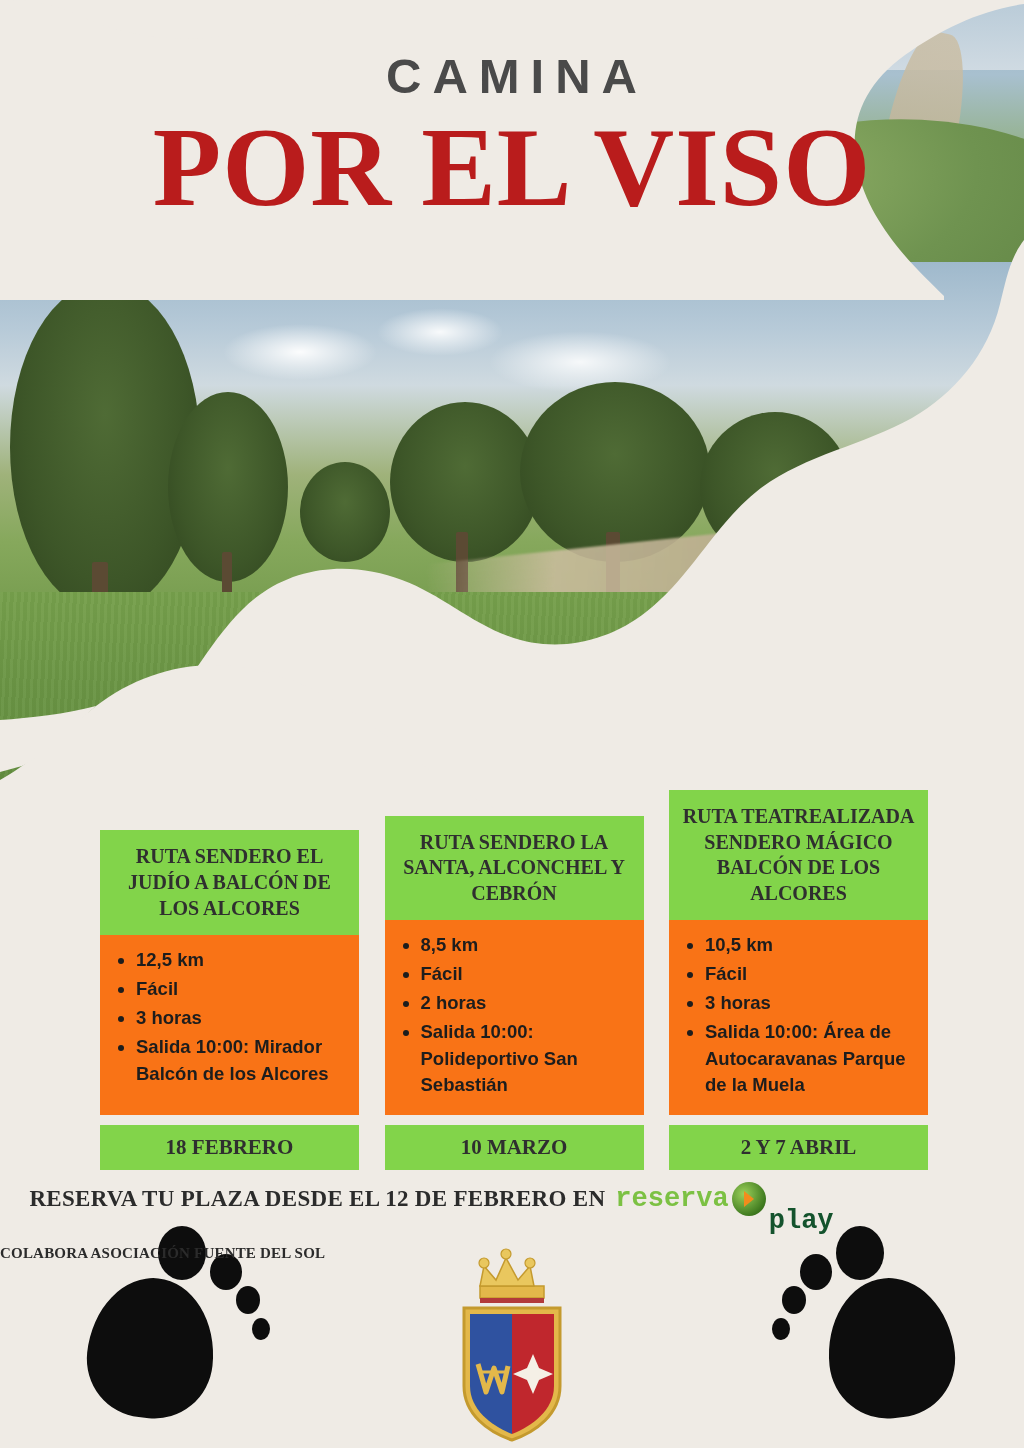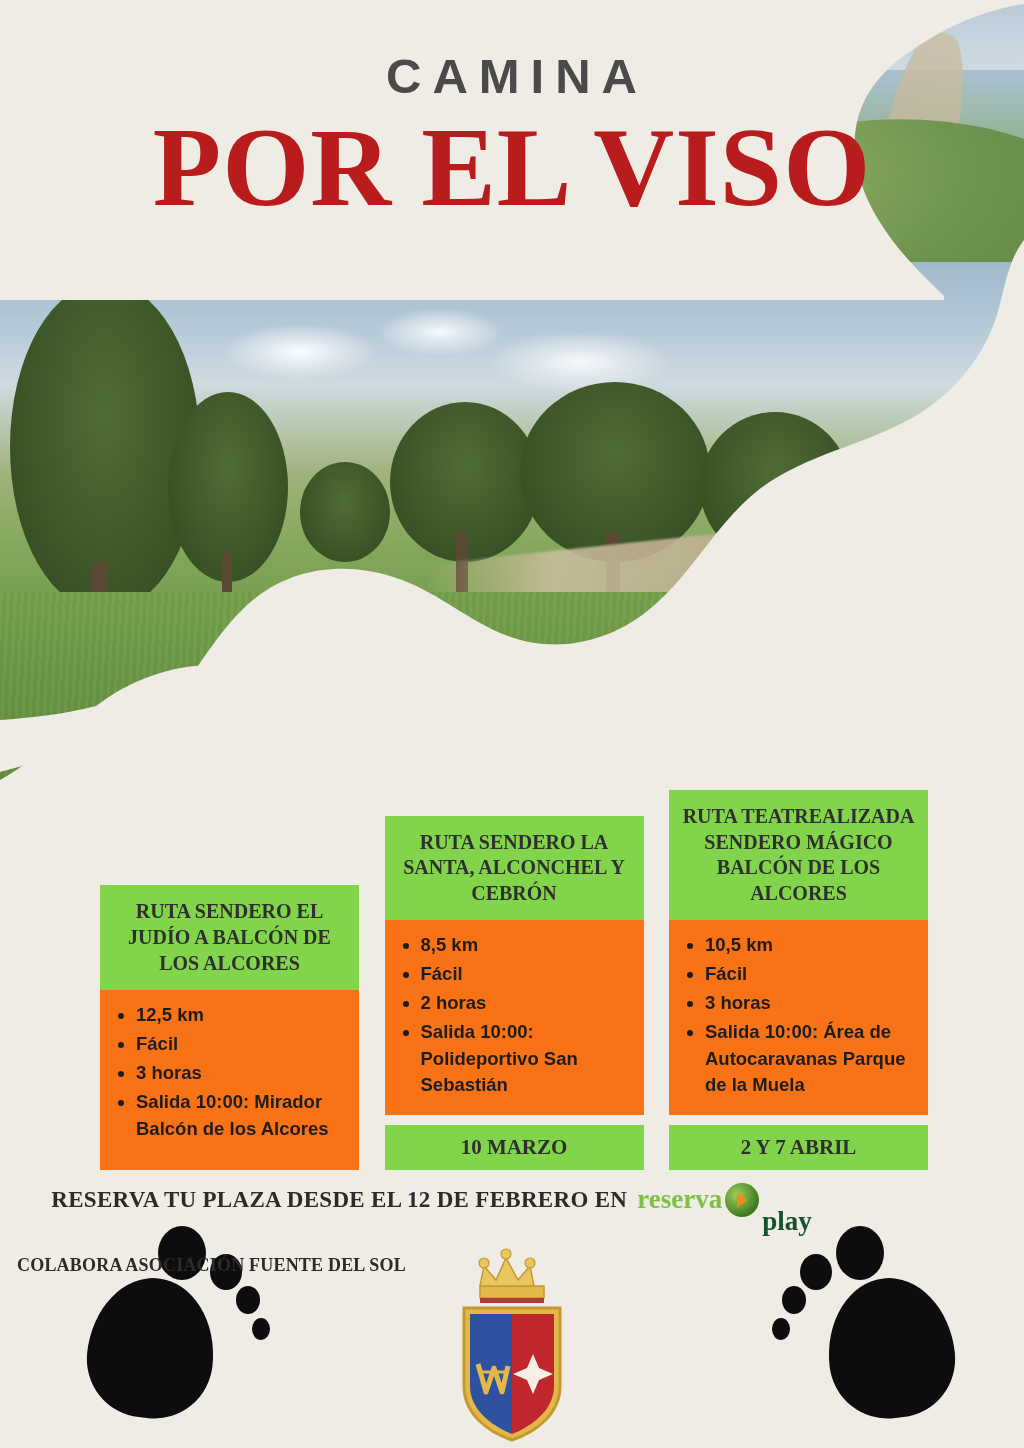--- a/index.html
+++ b/index.html
@@ -208,21 +208,21 @@
   .reserva-text {
     font-family: "Liberation Serif", serif;
     font-weight: bold;
     font-size: 23px;
     color: #2b2b2b;
     letter-spacing: .3px;
   }
   .logo-reserva {
     display: inline-flex;
     align-items: center;
-    font-family: Liberation Serif, serif;
+    font-family: Liberation Mono, monospace;
     font-weight: bold;
     font-size: 27px;
   }
   .logo-reserva .r1 { color: #7cc143; }
   .logo-reserva .r2 { color: #14532d; margin-top: 44px; }
   .logo-ball {
     width: 34px; height: 34px;
     border-radius: 50%;
     background: radial-gradient(circle at 35% 35%, #9bd05a, #3f7a1f 70%, #2d5a15 100%);
     margin: 0 3px;
@@ -233,25 +233,24 @@
     content: "";
     position: absolute;
     left: 12px; top: 9px;
     border-left: 10px solid #f28c1c;
     border-top: 8px solid transparent;
     border-bottom: 8px solid transparent;
   }
   .colabora {
     font-family: "Liberation Serif", serif;
     font-weight: bold;
-    font-size: 18px;
+    font-size: 15px;
     color: #2b2b2b;
-    margin-top: 18px;
+    margin-top: 9px;
     letter-spacing: .2px;
-    padding-left: 17px;
   }
 
   
   .foot { position: absolute; z-index: 25; }
   .foot .sole {
     position: absolute;
     background: #0d0d0d;
     border-radius: 50% 50% 46% 46% / 58% 58% 42% 42%;
   }
   .foot .toe {
@@ -340,20 +339,21 @@
   <div class="card">
     <div class="card-head">RUTA SENDERO EL JUDÍO A BALCÓN DE LOS ALCORES</div>
     <div class="card-body">
       <ul>
         <li>12,5 km</li>
         <li>Fácil</li>
         <li>3 horas</li>
         <li>Salida 10:00: Mirador Balcón de los Alcores</li>
       </ul>
     </div>
+    <div class="card-date">18 FEBRERO</div>
   </div>
 
   <div class="card">
     <div class="card-head">RUTA SENDERO LA SANTA, ALCONCHEL Y CEBRÓN</div>
     <div class="card-body">
       <ul>
         <li>8,5 km</li>
         <li>Fácil</li>
         <li>2 horas</li>
         <li>Salida 10:00: Polideportivo San Sebastián</li>

